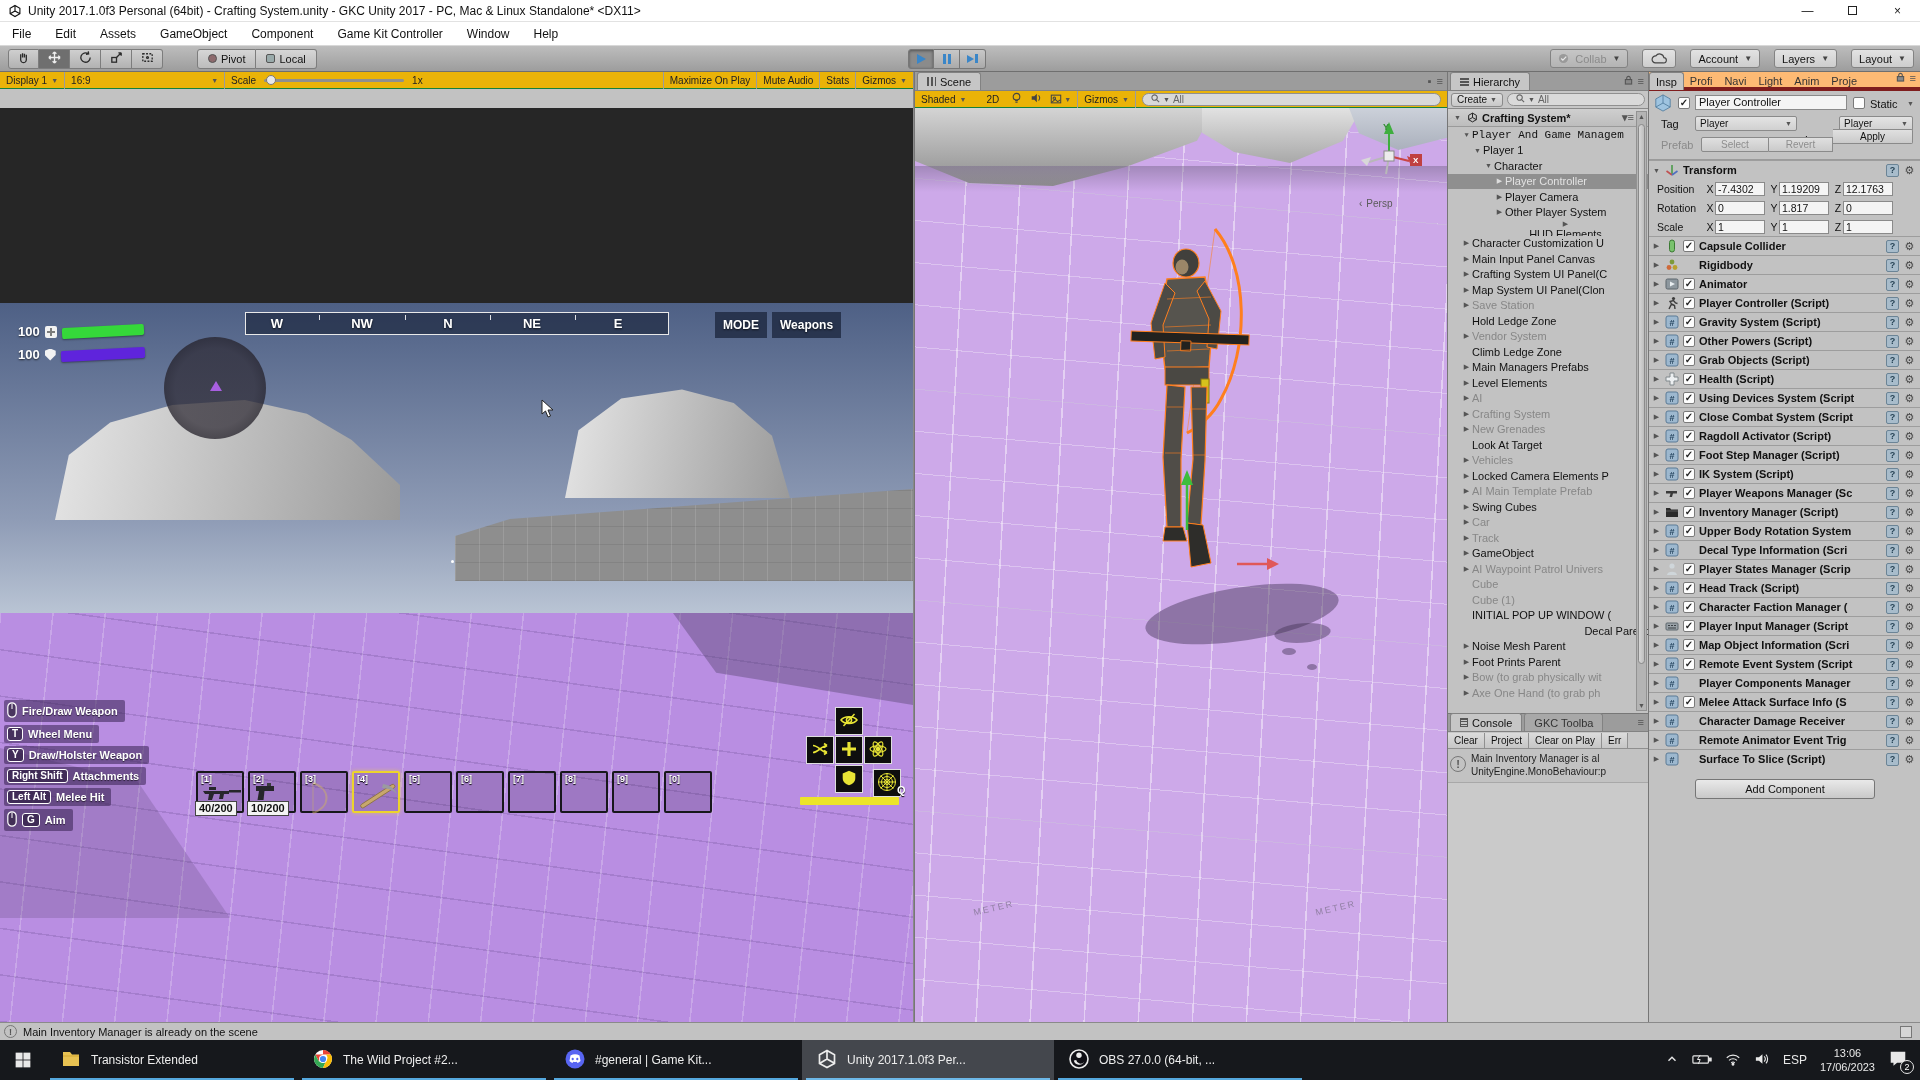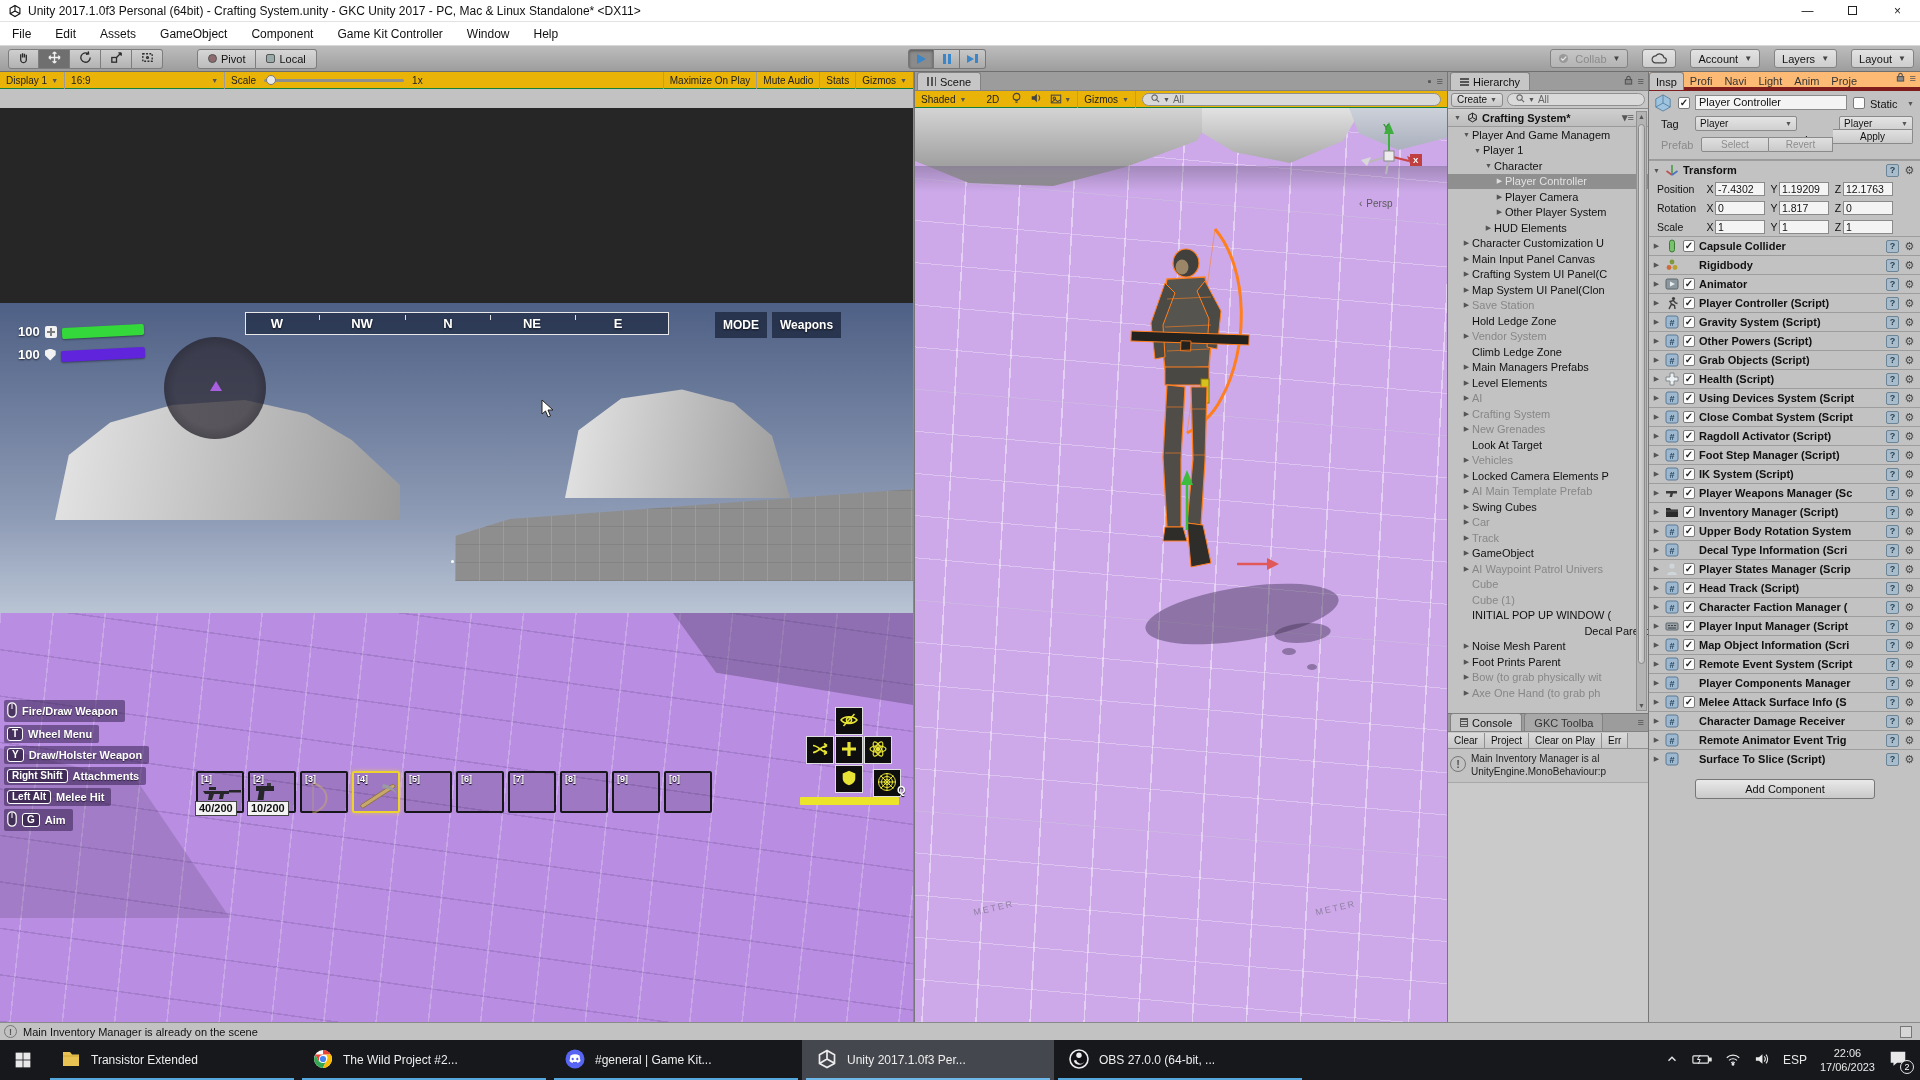--- a/index.html
+++ b/index.html
@@ -638,21 +638,21 @@
       </div>
       <div class="htree" id="htree">
         <div class="sceneheader">
           <span class="harrow" style="font-size:7px">▼</span>
           <svg width="11" height="11" viewBox="0 0 20 20">
               <path d="M10 2 l7 4 v8 l-7 4 l-7-4 V6 z M10 2 v8 M10 10 l7 4 M10 10 l-7 4" fill="none" stroke="#222" stroke-width="1.8"></path>
             </svg>
           <span style="flex:1;overflow:hidden;white-space:nowrap">Crafting System*</span>
           <span style="color:#555;padding-right:14px">▾≡</span>
         </div>
-      <div class="hrow" style="padding-left: 13px;">
+      <div class="hrow" style="padding-left: 13px; font-family: Liberation Mono, monospace;">
             <span class="harrow">▼</span>
             <span>Player And Game Managem</span>
           </div>
           <div class="hrow" style="padding-left: 24px;">
             <span class="harrow">▼</span>
             <span>Player 1</span>
           </div>
           <div class="hrow" style="padding-left: 35px;">
             <span class="harrow">▼</span>
             <span>Character</span>
@@ -662,21 +662,21 @@
             <span>Player Controller</span>
           </div>
           <div class="hrow" style="padding-left: 46px;">
             <span class="harrow">▶</span>
             <span>Player Camera</span>
           </div>
           <div class="hrow" style="padding-left: 46px;">
             <span class="harrow">▶</span>
             <span>Other Player System</span>
           </div>
-          <div class="hrow" style="padding-left: 35px;">
+          <div class="hrow" style="padding-left: 35px; flex-direction: column;">
             <span class="harrow">▶</span>
             <span>HUD Elements</span>
           </div>
           <div class="hrow" style="padding-left: 13px;">
             <span class="harrow">▶</span>
             <span>Character Customization U</span>
           </div>
           <div class="hrow" style="padding-left: 13px;">
             <span class="harrow">▶</span>
             <span>Main Input Panel Canvas</span>
@@ -1362,21 +1362,21 @@
       <span><svg width="16" height="13" viewBox="0 0 18 14" fill="none" stroke="#e8e8e8" stroke-width="1.3">
             <path d="M2 5 a10 10 0 0 1 14 0 M4.5 8 a6.5 6.5 0 0 1 9 0 M7 10.7 a3 3 0 0 1 4 0"></path>
             <circle cx="9" cy="12.4" r="1" fill="#e8e8e8"></circle>
           </svg></span>
       <span><svg width="16" height="14" viewBox="0 0 18 16" fill="#e8e8e8">
             <path d="M2 6 h3.5 L9.5 2.5 v11 L5.5 10 H2 z"></path>
             <path d="M11.5 5 a4.5 4.5 0 0 1 0 6 M13.5 3 a7.5 7.5 0 0 1 0 10" fill="none" stroke="#e8e8e8" stroke-width="1.3"></path>
           </svg></span>
       <span style="font-size:12px">ESP</span>
       <div class="clock">
-        <span>22:06</span>
+        <span>13:06</span>
         <span>17/06/2023</span>
       </div>
       <div class="notif">
         <svg width="20" height="20" viewBox="0 0 22 22">
             <path d="M3 3 h16 v12 h-9 l-4 3.5 V15 H3 z" fill="#e8e8e8"></path>
           </svg>
         <span class="badge">2</span>
       </div>
     </div>
   </div>

